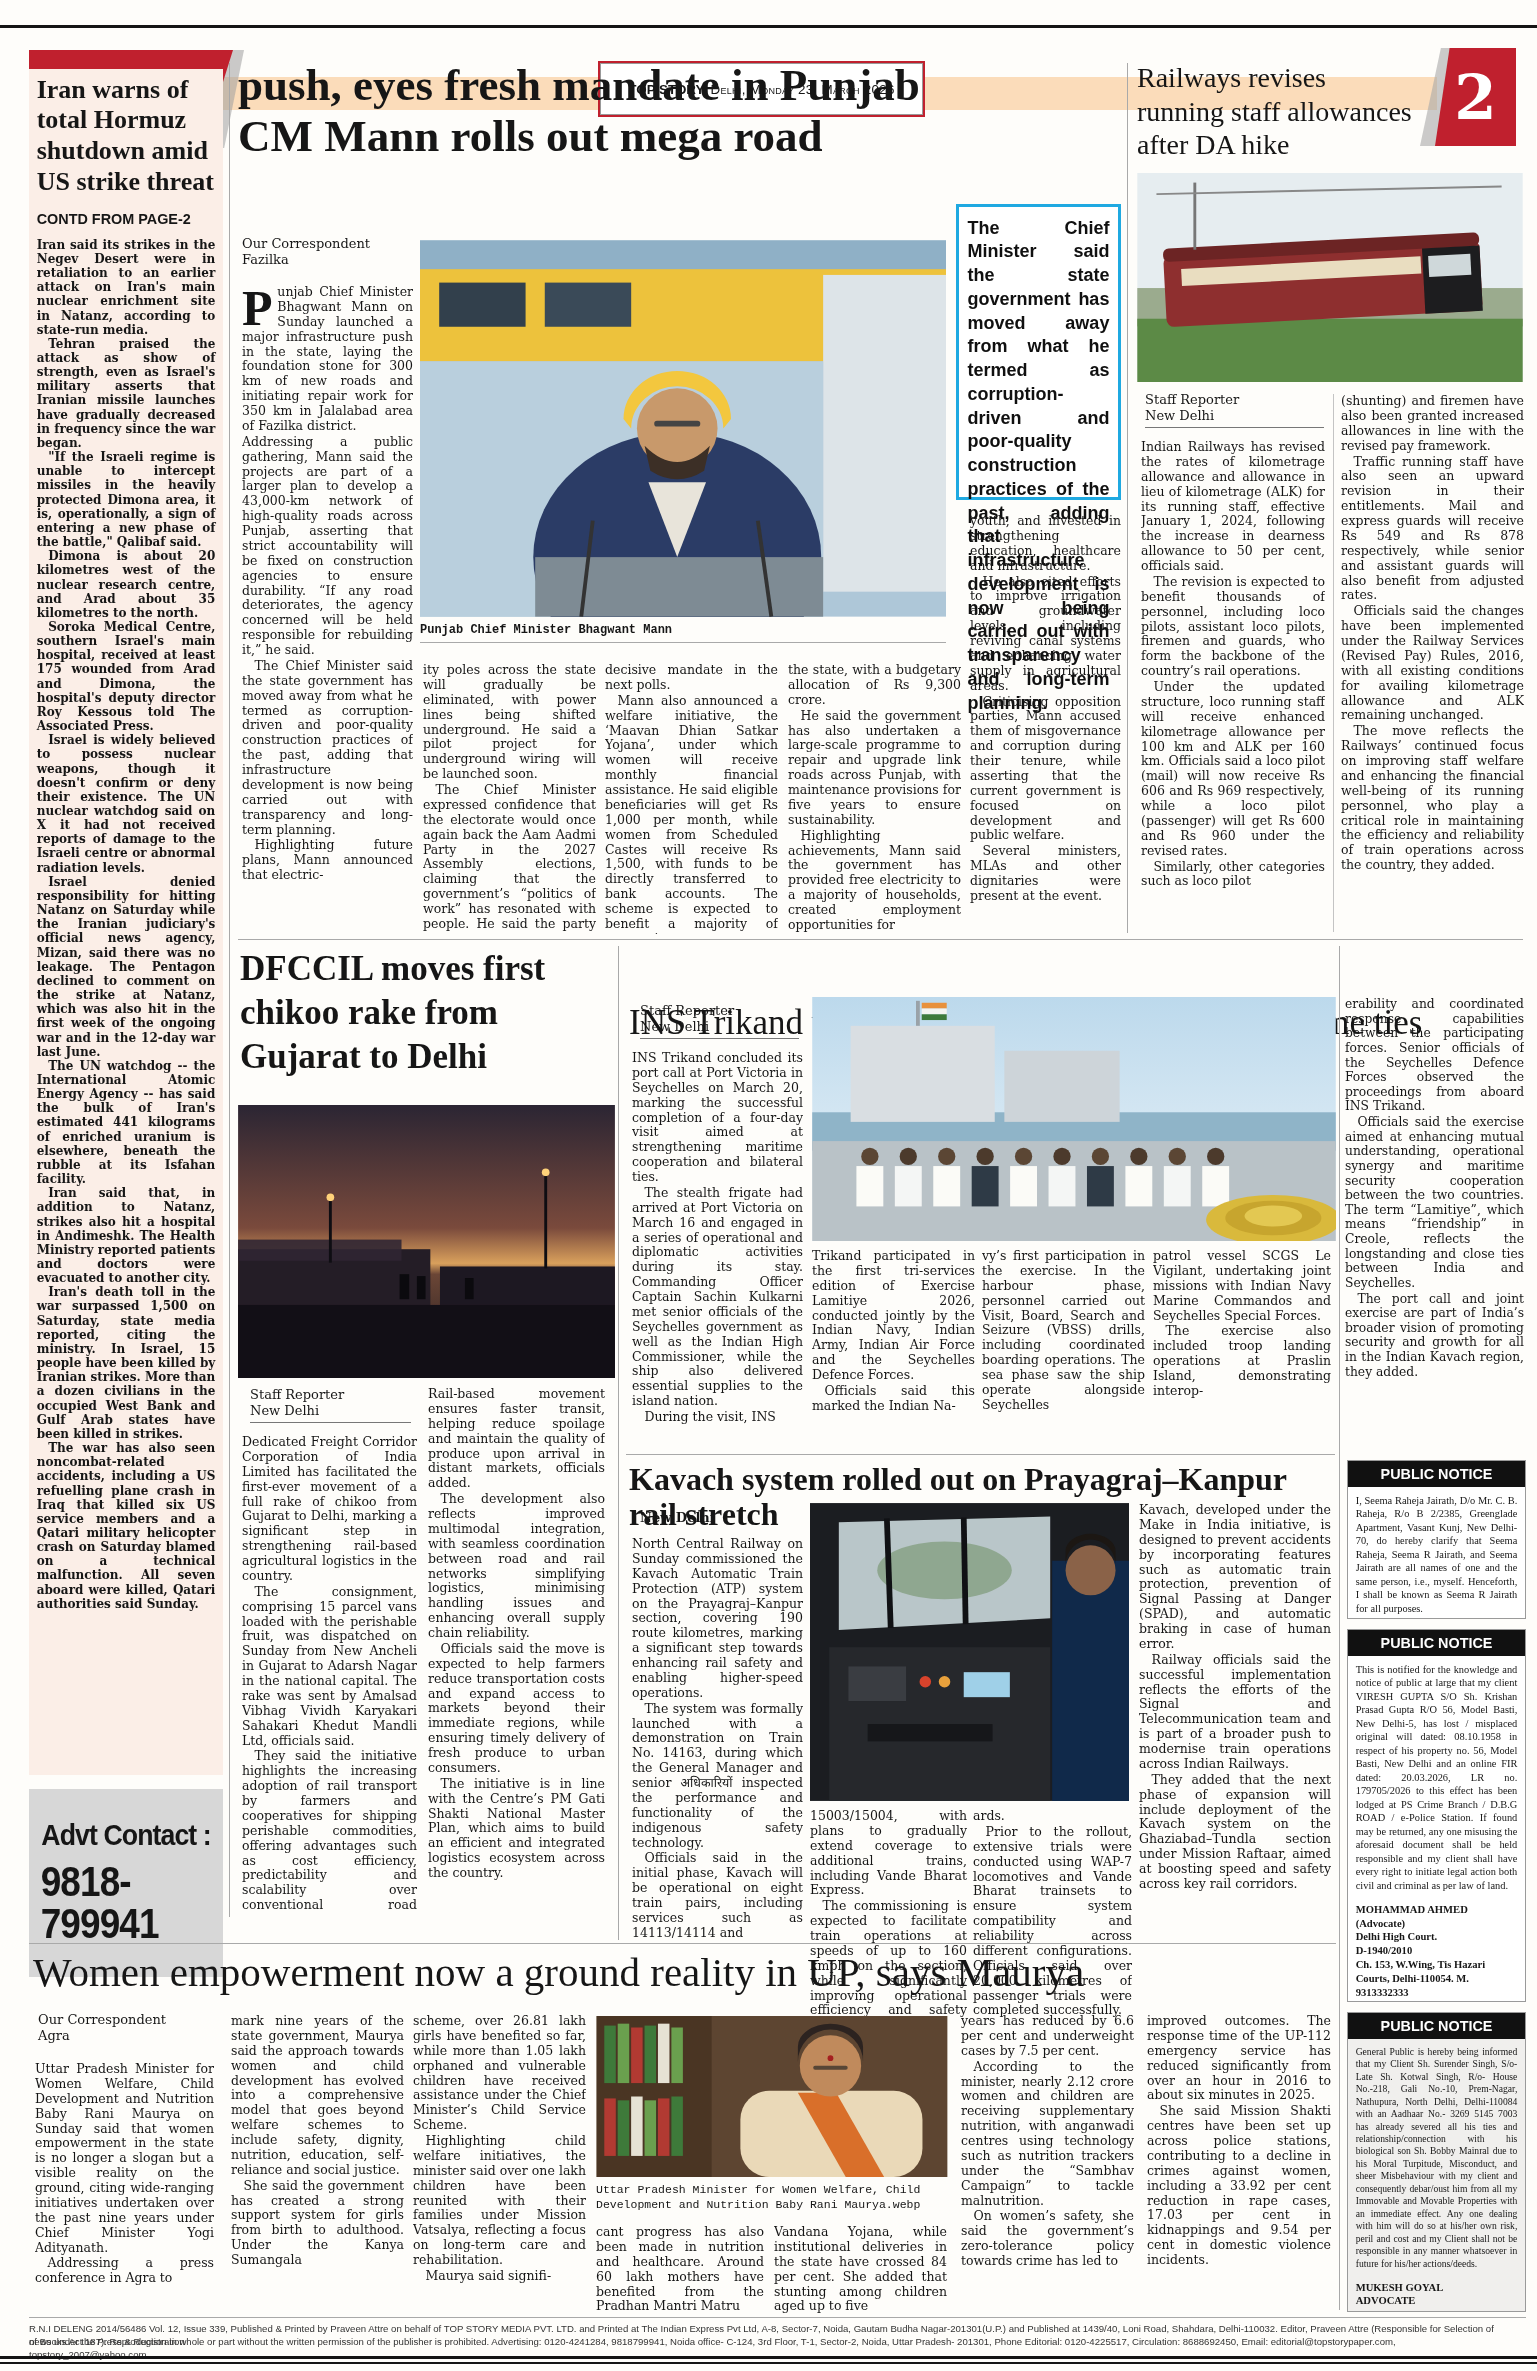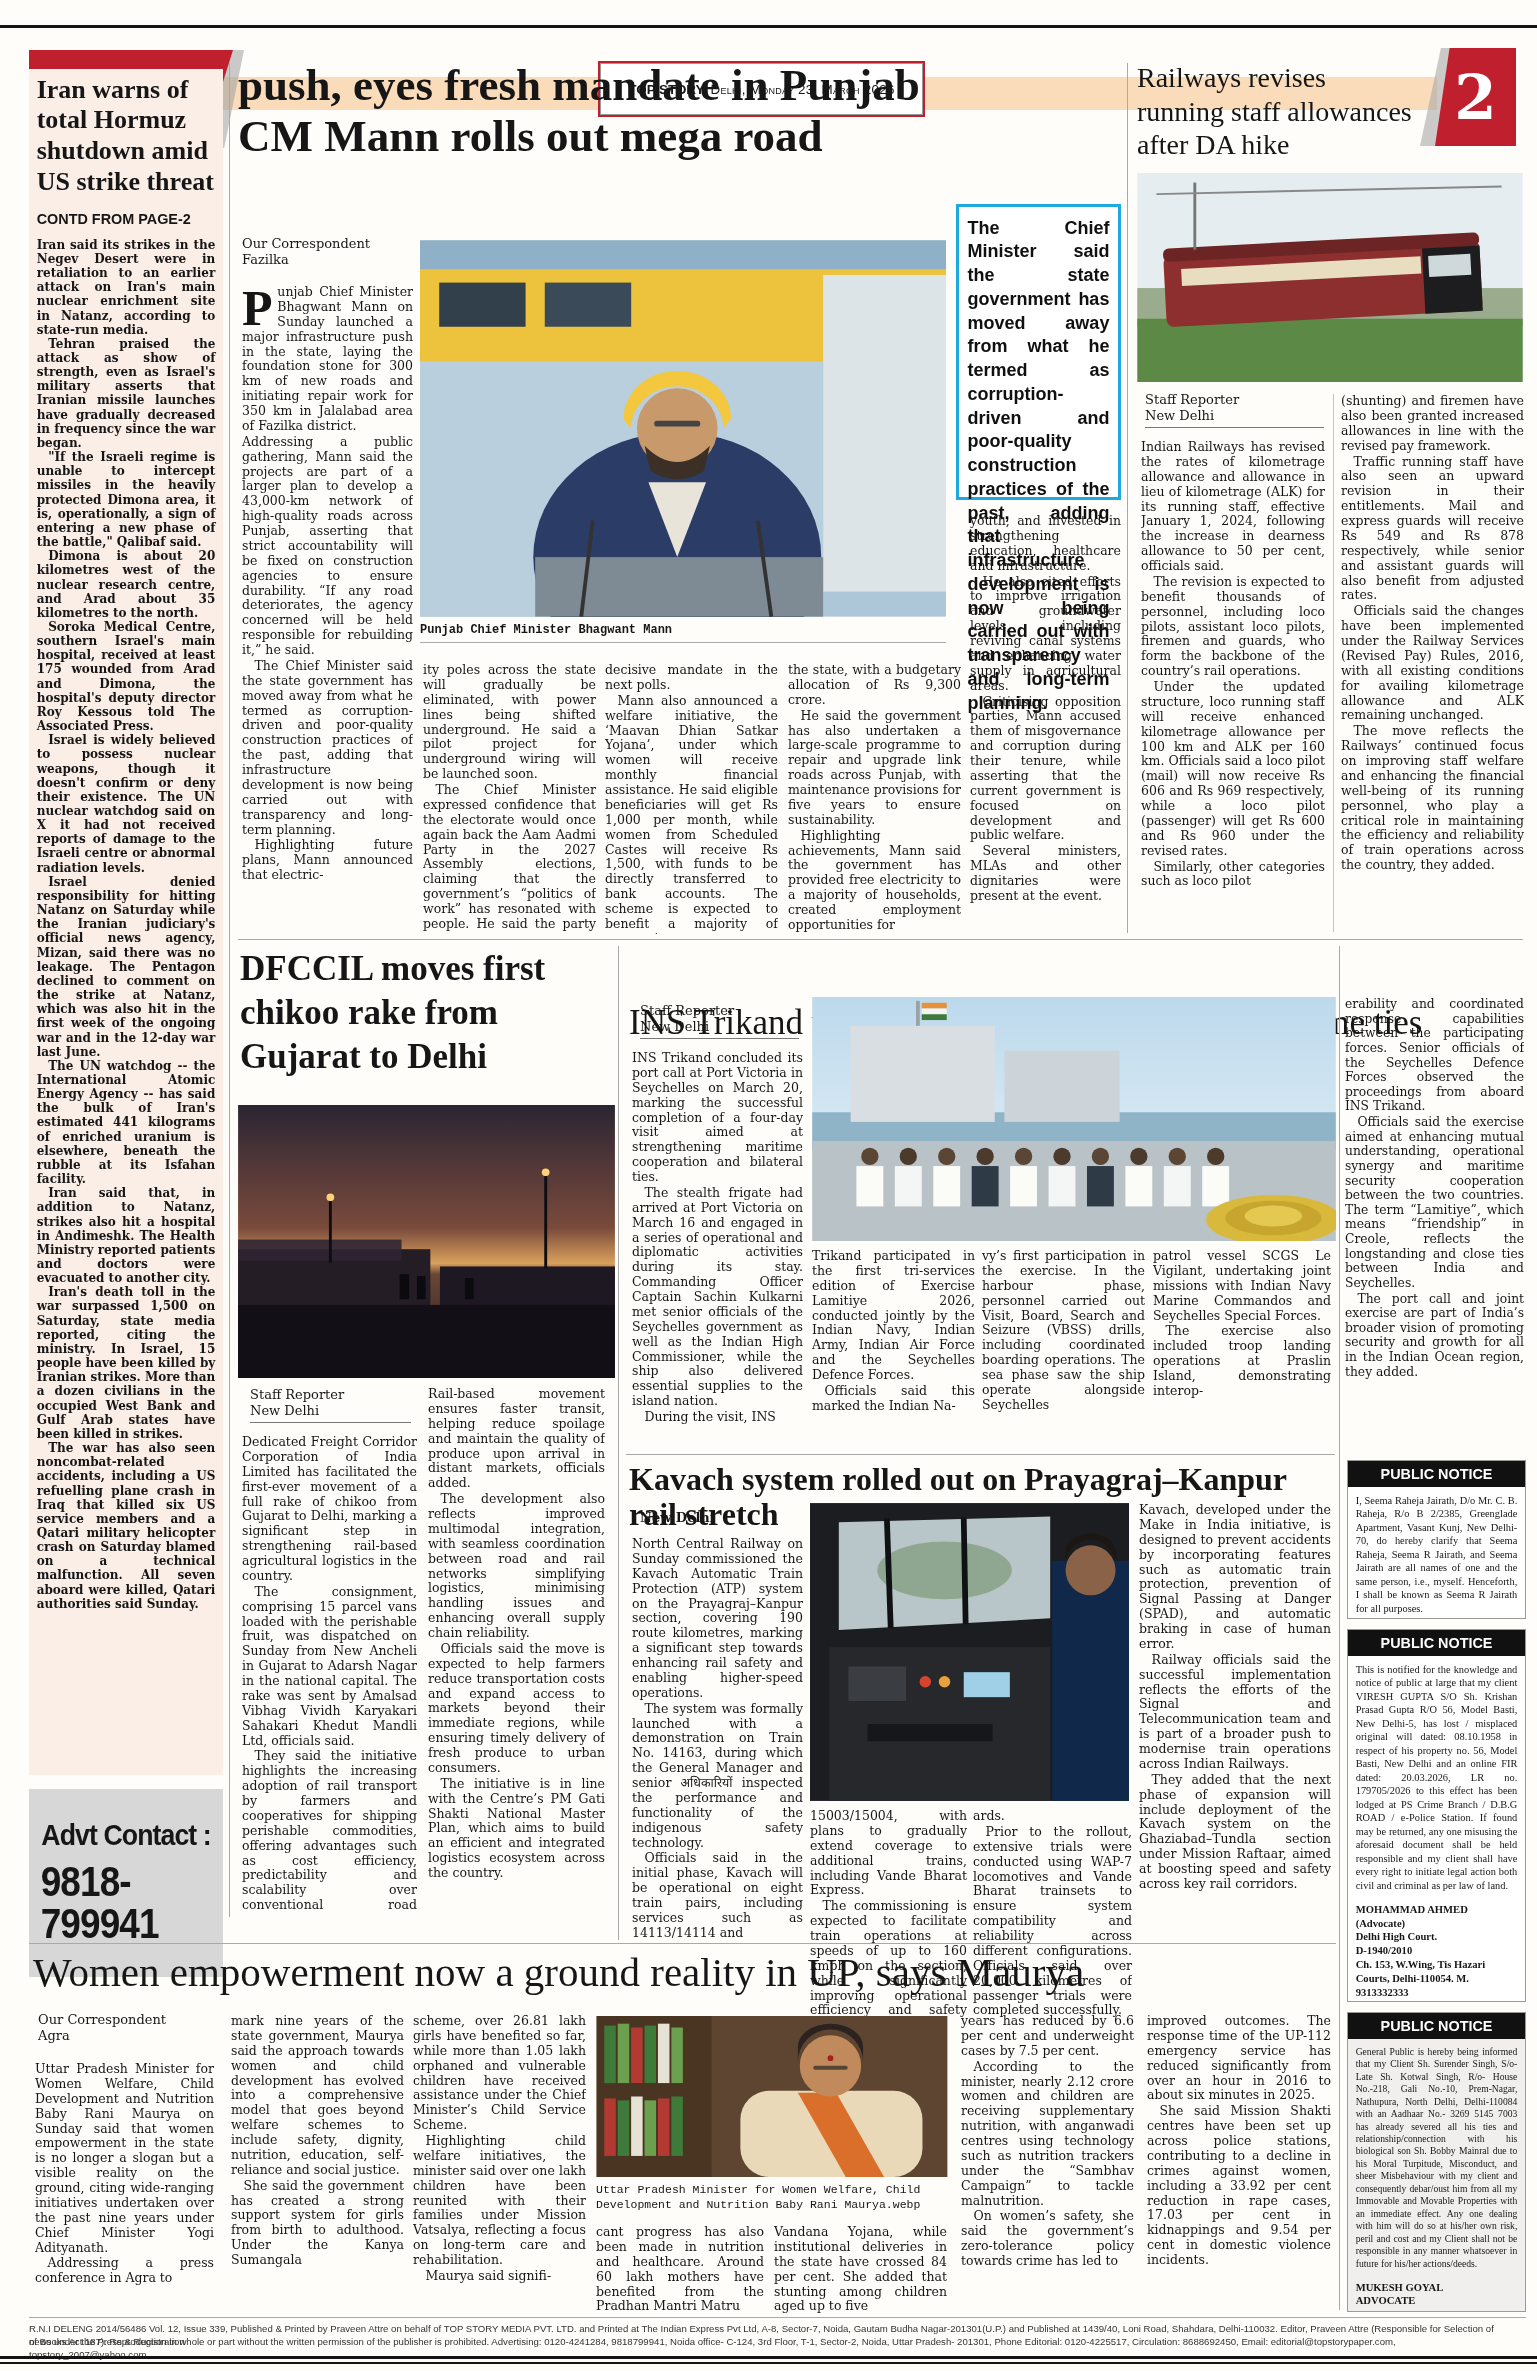--- a/index.html
+++ b/index.html
@@ -321,21 +321,21 @@
   <div class="abs col" style="left:982px;top:1249px;width:163px;height:198px;">
       <p>vy’s first participation in the exercise. In the harbour phase, personnel carried out Visit, Board, Search and Seizure (VBSS) drills, including coordinated boarding operations. The sea phase saw the ship operate alongside Seychelles</p>
     </div>
   <div class="abs col" style="left:1153px;top:1249px;width:178px;height:198px;">
       <p>patrol vessel SCGS Le Vigilant, undertaking joint missions with Indian Navy Marine Commandos and Seychelles Special Forces.</p>
       <p>The exercise also included troop landing operations at Praslin Island, demonstrating interop-</p>
     </div>
   <div class="abs col" style="left:1345px;top:997px;width:179px;height:450px;font-size:12.3px;">
       <p>erability and coordinated response capabilities between the participating forces. Senior officials of the Seychelles Defence Forces observed the proceedings from aboard INS Trikand.</p>
       <p>Officials said the exercise aimed at enhancing mutual understanding, operational synergy and maritime security cooperation between the two countries. The term “Lamitiye”, which means “friendship” in Creole, reflects the longstanding and close ties between India and Seychelles.</p>
-      <p>The port call and joint exercise are part of India’s broader vision of promoting security and growth for all in the Indian Ocean region, they added.</p>
+      <p>The port call and joint exercise are part of India’s broader vision of promoting security and growth for all in the Indian Kavach region, they added.</p>
     </div>
 
   <div class="abs hrule" style="left:626px;top:1454px;width:709px;"></div>
   <div class="abs vrule" style="left:1339px;top:946px;height:1364px;"></div>
 
   <div class="abs hl kavach-hl" style="left:629px;top:1462px;width:706px;">
       <p>Kavach system rolled out on Prayagraj–Kanpur rail stretch</p>
     </div>
   <div class="abs byline" style="left:640px;top:1510px;width:159px;font-weight:700;">
     <div>New Delhi</div>

